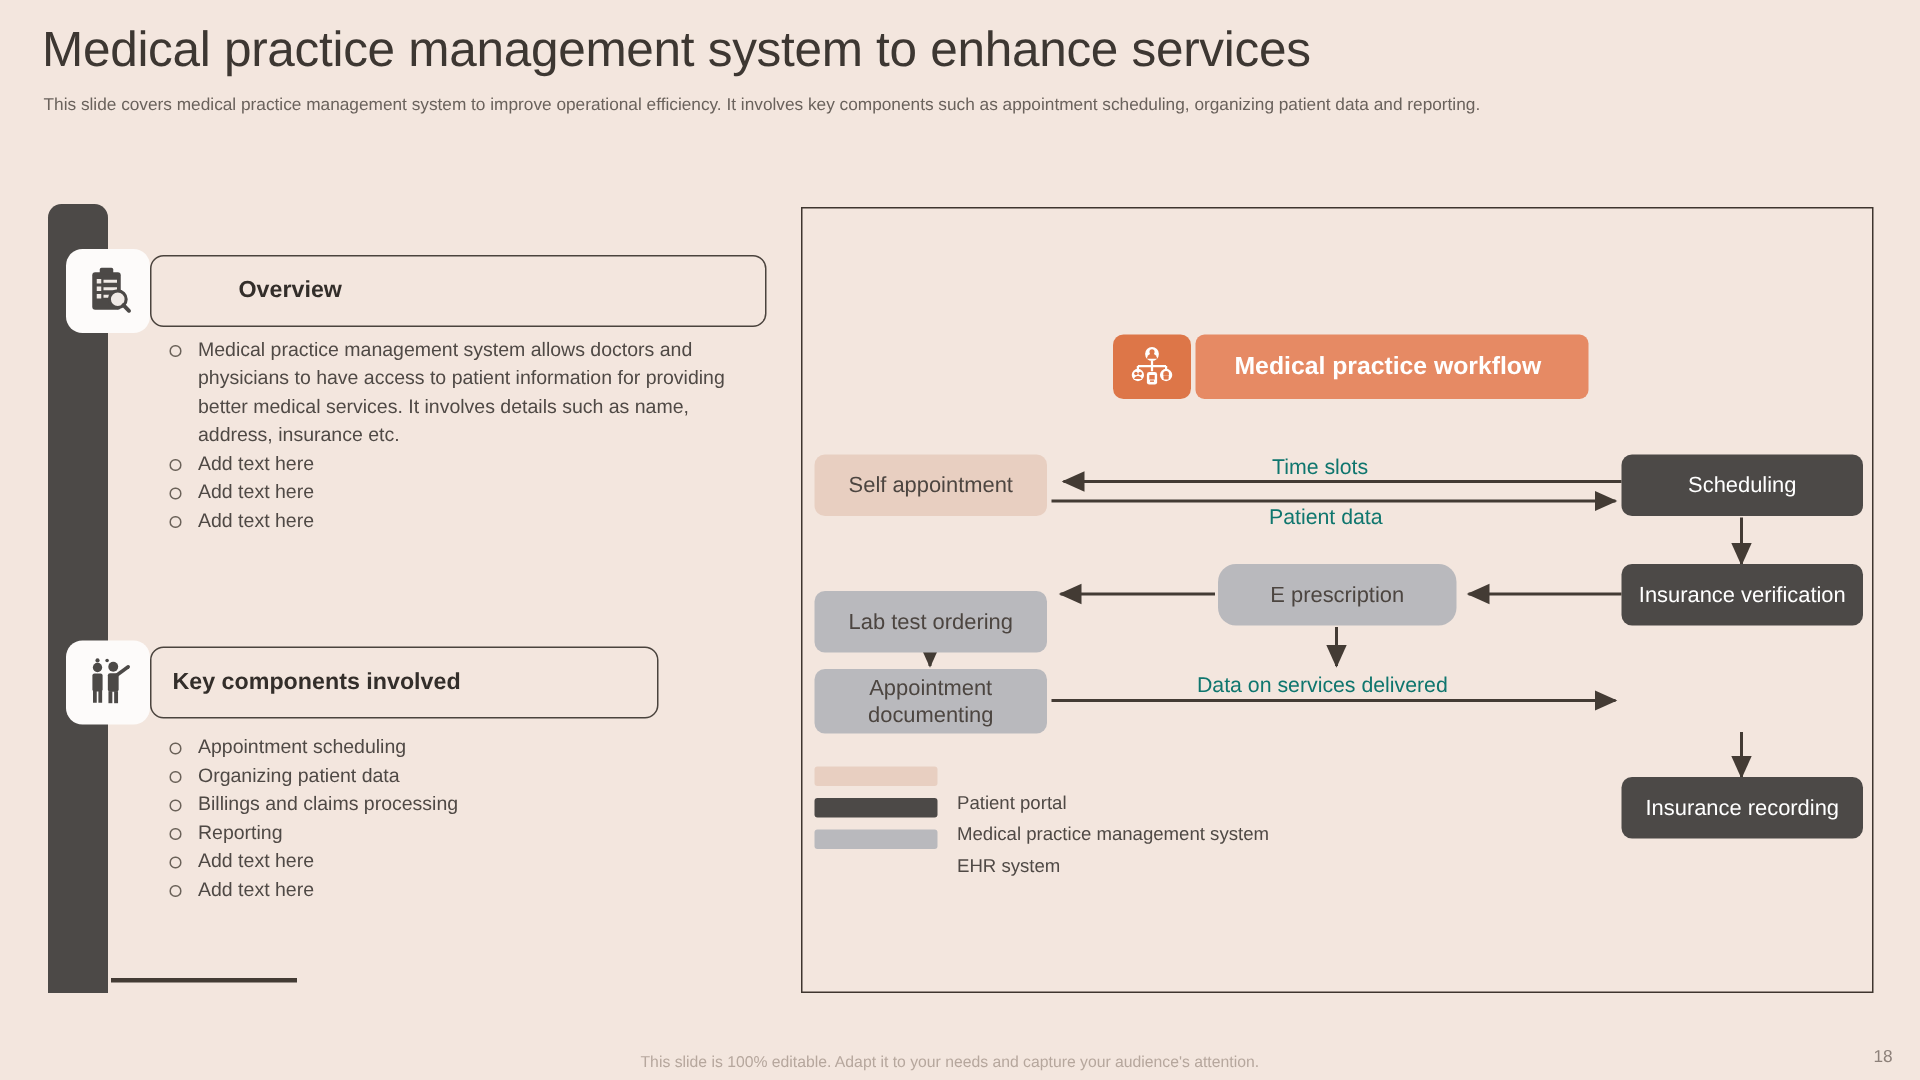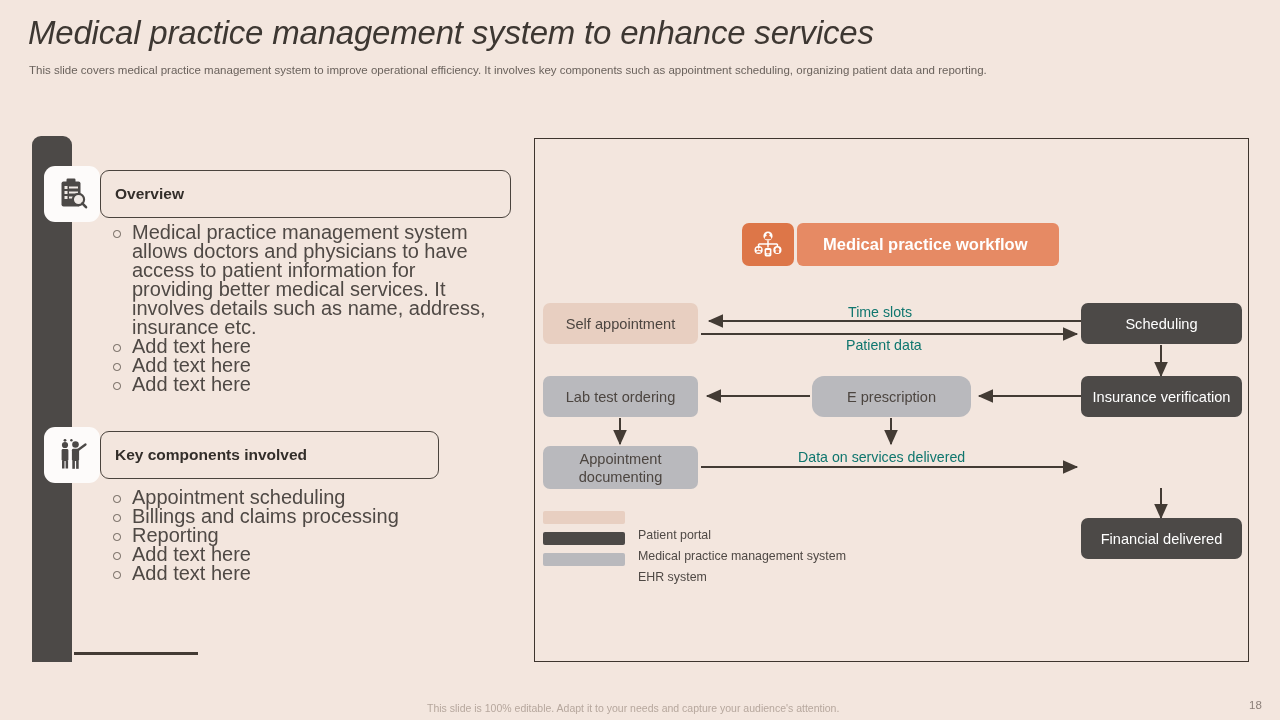--- a/index.html
+++ b/index.html
@@ -8,21 +8,21 @@
     background: #f3e6de;
     font-family: "Liberation Sans", sans-serif;
     overflow: hidden;
   }
   .slide { position: relative; width: 1280px; height: 720px; background: #f3e6de; }
 
   
   .title {
     position: absolute; left: 28px; top: 14px;
     font-size: 33px; font-weight: 400; color: #3d3732;
-    letter-spacing: -0.2px; white-space: nowrap; font-style: italic;
+    letter-spacing: -0.2px; white-space: nowrap;
   }
   .subtitle {
     position: absolute; left: 29px; top: 64px;
     font-size: 11.5px; color: #6a625c; white-space: nowrap;
   }
 
   
   .dark-bar {
     position: absolute; left: 32px; top: 136px;
     width: 40px; height: 526px;
@@ -52,21 +52,21 @@
     background: #fdfbfa;
     border-radius: 11px;
     display: flex; align-items: center; justify-content: center;
     z-index: 4;
   }
 
   .bullets { position: absolute; }
   .bullets ul { list-style: none; }
   .bullets li {
     position: relative;
-    font-size: 20px; color: #4f4945;
+    font-size: 13px; color: #4f4945;
     line-height: 19px;
     padding-left: 21px;
     margin-bottom: 0px;
   }
   .bullets li::before {
     content: "";
     position: absolute; left: 2px; top: 7px;
     width: 5.5px; height: 5.5px;
     border: 1.2px solid #6b6259; border-radius: 50%;
   }
@@ -150,21 +150,21 @@
       <rect x="9.5" y="9" width="3" height="3" fill="#f0eae6"></rect>
       <rect x="14" y="9.5" width="9" height="2" fill="#f0eae6"></rect>
       <rect x="9.5" y="14" width="3" height="3" fill="#f0eae6"></rect>
       <rect x="14" y="14.5" width="9" height="2" fill="#f0eae6"></rect>
       <rect x="9.5" y="19" width="3" height="3" fill="#f0eae6"></rect>
       <rect x="14" y="19.5" width="9" height="2" fill="#f0eae6"></rect>
       <circle cx="23.5" cy="22.5" r="5.6" fill="#f0eae6" stroke="#4c4947" stroke-width="2.1"></circle>
       <line x1="27.3" y1="26.4" x2="31" y2="30.2" stroke="#4c4947" stroke-width="2.6" stroke-linecap="round"></line>
     </svg>
   </div>
-  <div class="sect-header" style="left:100px; top:170px; width:411px;">
+  <div class="sect-header" style="left:100px; top:170px; width:411px;padding-left:44px;">
     <span class="label">Overview</span>
   </div>
   <div class="bullets" style="left:111px; top:223px; width:380px;">
     <ul>
       <li>Medical practice management system allows doctors and physicians to have access to patient information for providing better medical services. It involves details such as name, address, insurance etc.</li>
       <li>Add text here</li>
       <li>Add text here</li>
       <li>Add text here</li>
     </ul>
   </div>
@@ -183,20 +183,21 @@
       <circle cx="10" cy="2.3" r="1.4" fill="#4c4947"></circle>
       <circle cx="16.4" cy="2.3" r="1.2" fill="#4c4947"></circle>
     </svg>
   </div>
   <div class="sect-header" style="left:100px; top:431px; width:339px;">
     <span class="label">Key components  involved</span>
   </div>
   <div class="bullets" style="left:111px; top:488px; width:380px;">
     <ul>
       <li>Appointment scheduling</li>
+      <li>Organizing patient data</li>
       <li>Billings and claims processing</li>
       <li>Reporting</li>
       <li>Add text here</li>
       <li>Add text here</li>
     </ul>
   </div>
 
   <div class="panel"></div>
 
   <div class="wf-banner">
@@ -258,28 +259,28 @@
   </div>
   <div class="node mpms" style="left:1081px; top:303px; width:161px; height:41px;">
     <span>Scheduling</span>
   </div>
   <div class="node mpms" style="left:1081px; top:376px; width:161px; height:41px;">
     <span>Insurance  verification</span>
   </div>
   <div class="node ehr" style="left:812px; top:376px; width:159px; height:41px;border-radius:12px;">
     <span>E prescription</span>
   </div>
-  <div class="node ehr" style="left:543px; top:376px; width:155px; height:41px;">
+  <div class="node ehr" style="left:543px; top:394px; width:155px; height:41px;">
     <span>Lab test ordering</span>
   </div>
   <div class="node ehr" style="left:543px; top:446px; width:155px; height:43px;">
     <span>Appointment documenting</span>
   </div>
   <div class="node mpms" style="left:1081px; top:518px; width:161px; height:41px;">
-    <span>Financial delivered</span>
+    <span>Insurance recording</span>
   </div>
 
   <div class="edge-label" style="left:848px; top:304px;">Time slots</div>
   <div class="edge-label" style="left:846px; top:337px;">Patient data</div>
   <div class="edge-label" style="left:798px; top:449px;">Data on services delivered</div>
 
   <div class="legend">
     <div class="legend-row">
       <div class="legend-sw" style="background:#e8cfc1;"></div>
       <div class="legend-tx">Patient portal</div>

